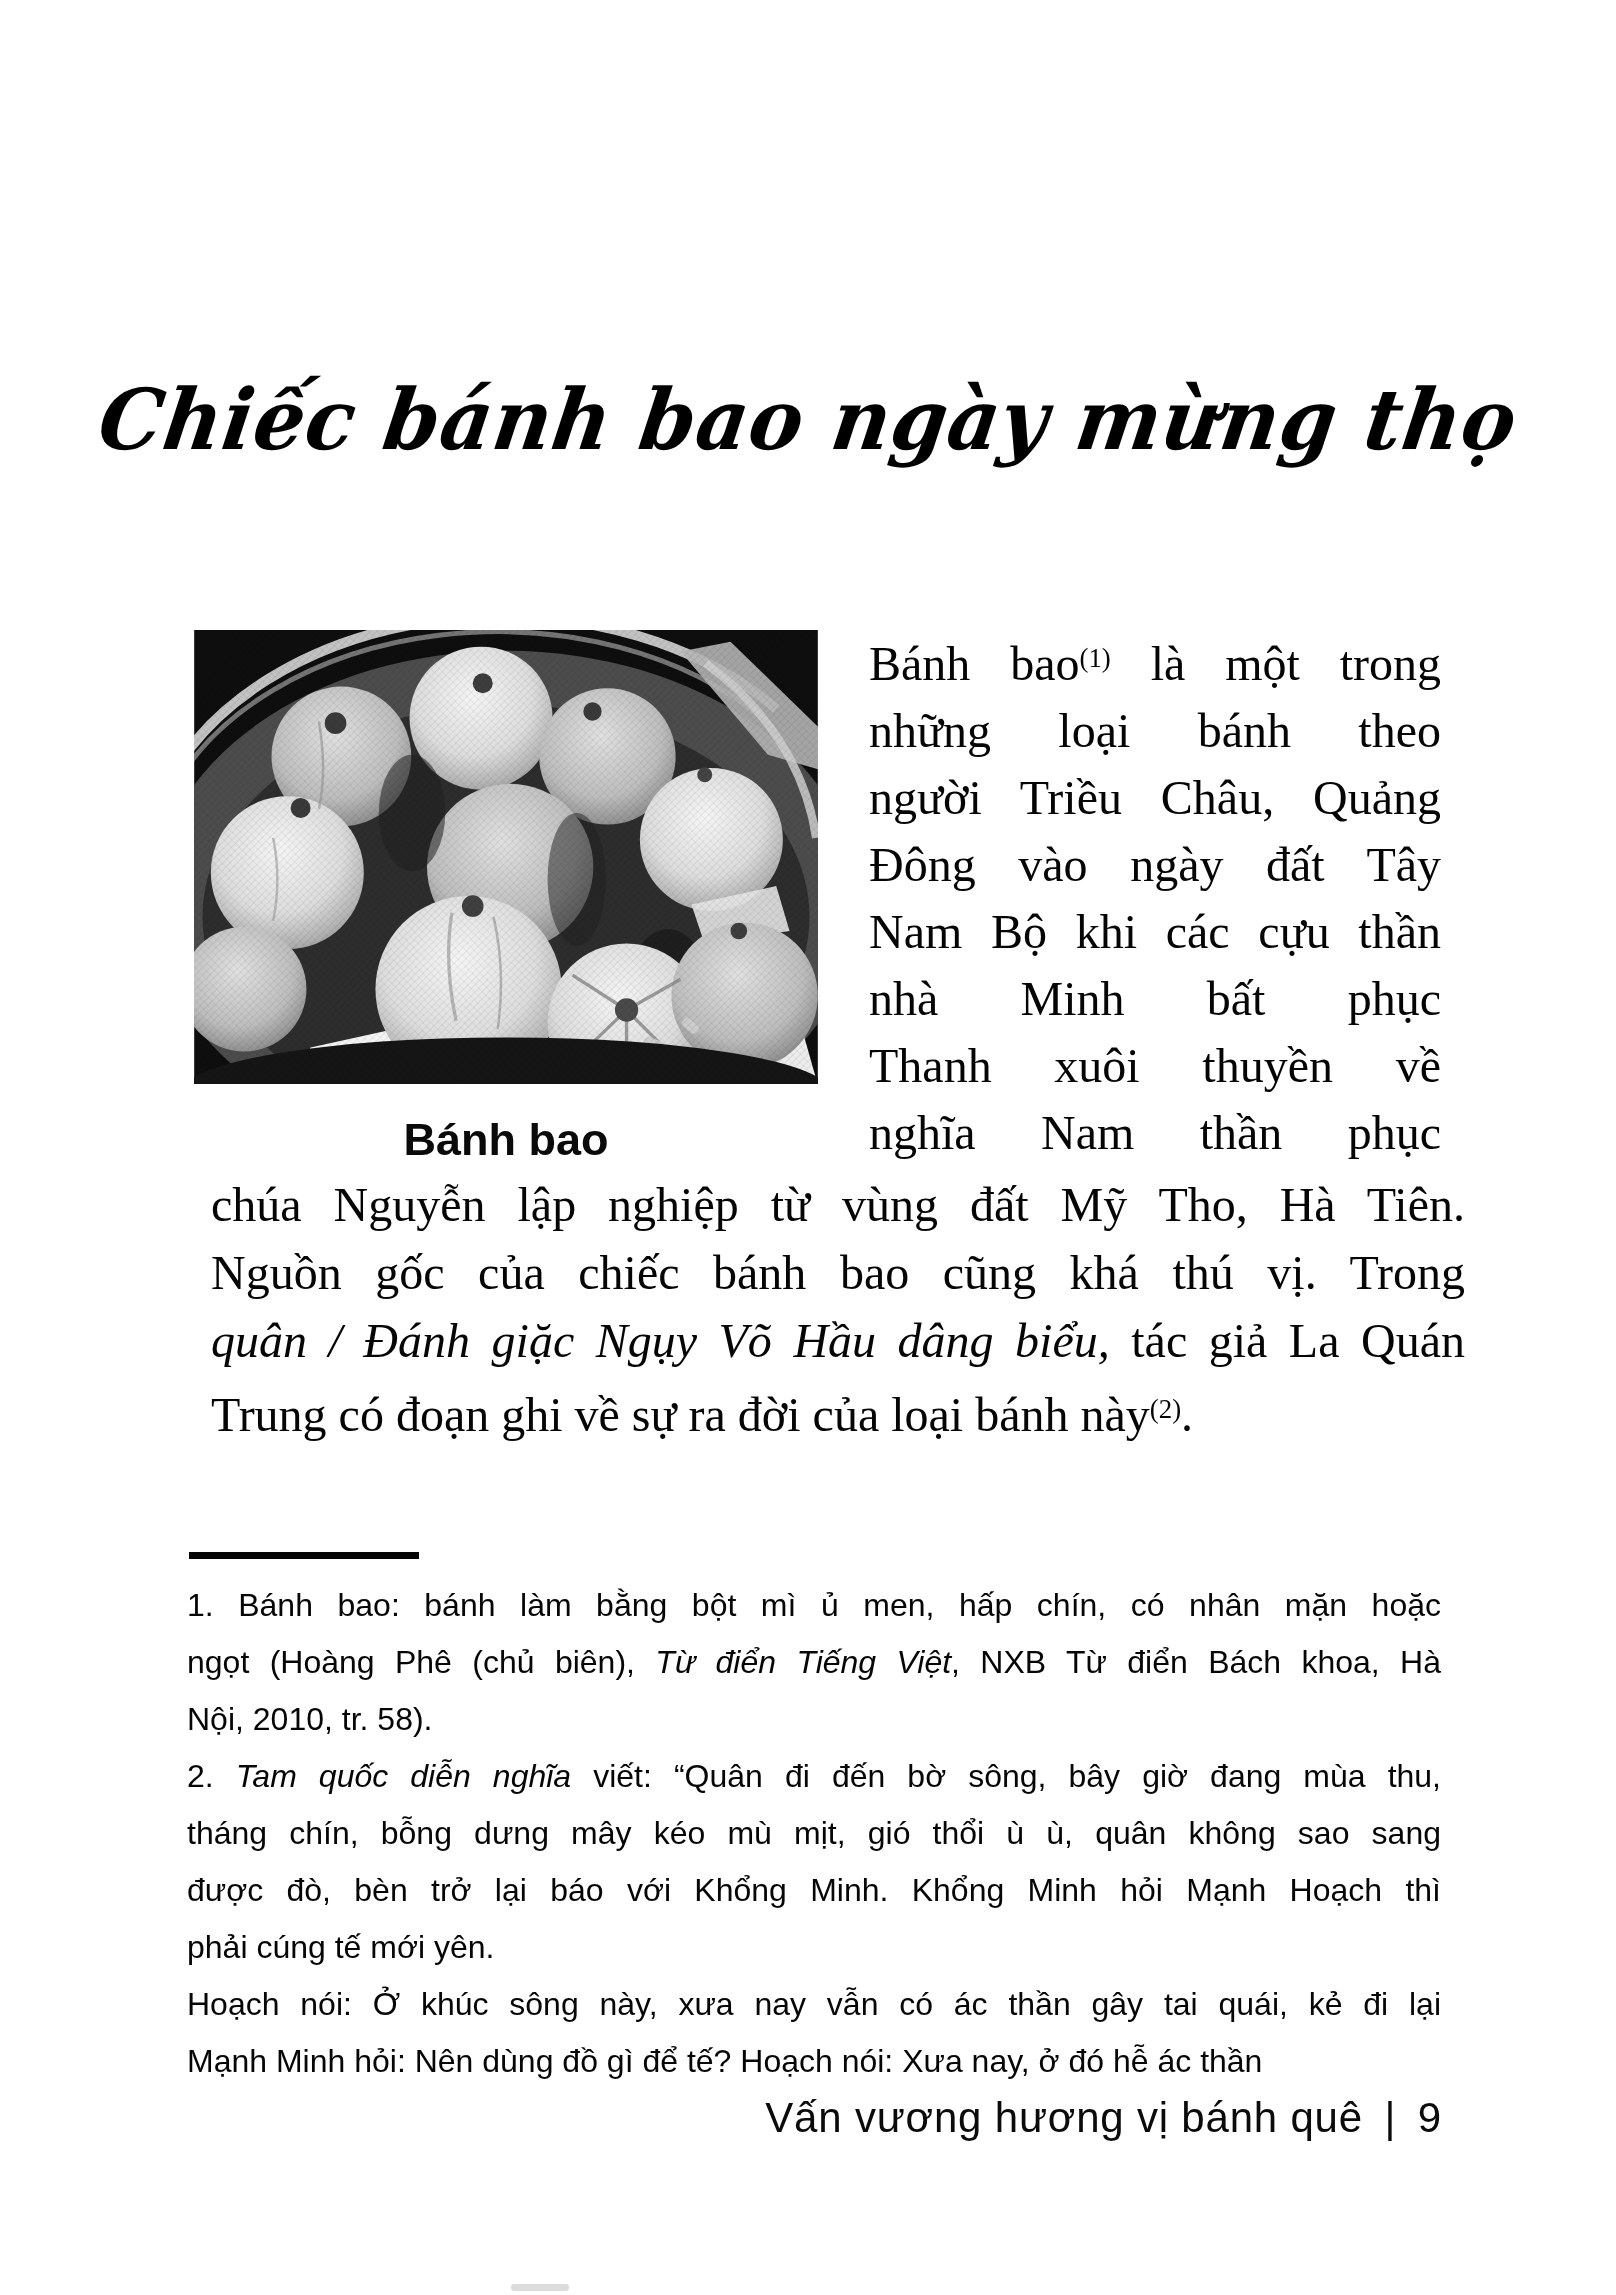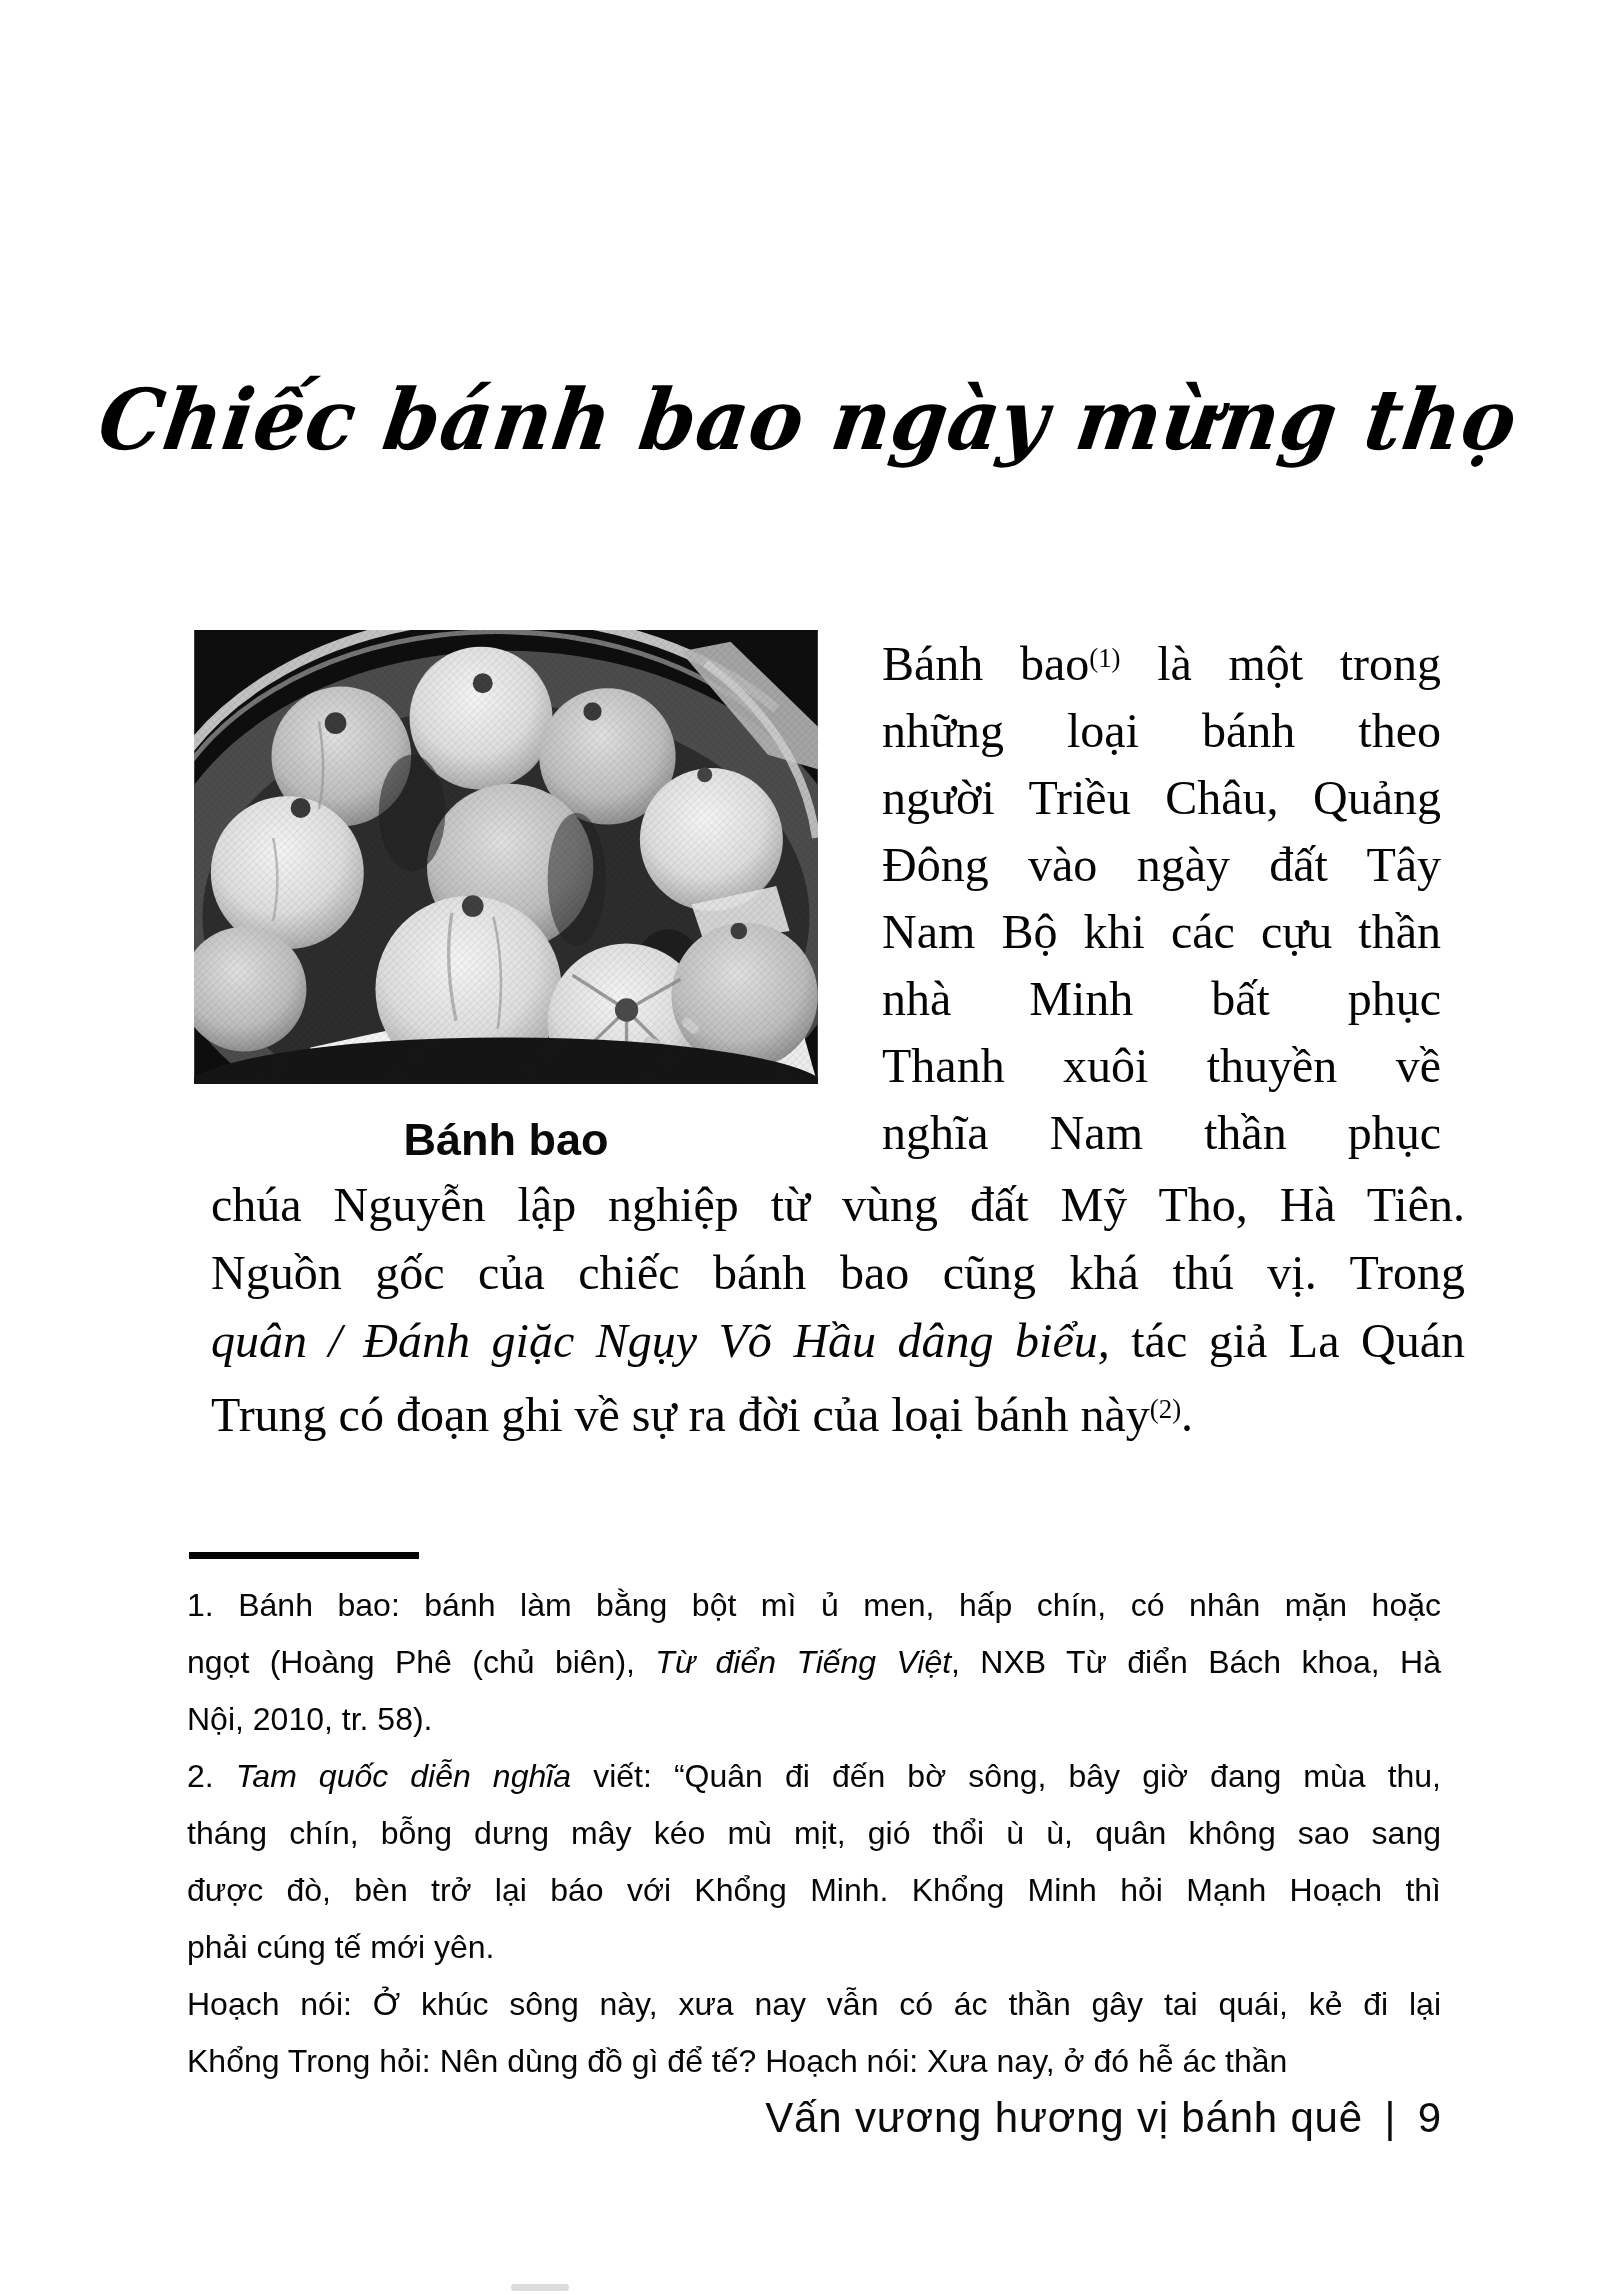--- a/index.html
+++ b/index.html
@@ -22,21 +22,21 @@
   .figure-caption {
     width:624px; margin-top:30px; text-align:center;
     font-family:"Liberation Sans", sans-serif;
     font-weight:700; font-size:45px; color:#0a0a0a;
   }
 
   .body-col {
     position:absolute; left:869px; top:625px; width:572px;
     font-size:48px; color:#050505;
   }
-  .body-col .bl { line-height:67px;margin-left:13px; }
+  .body-col .bl { line-height:67px; }
 
   .body-full {
     position:absolute; left:187px; top:1171px; width:1254px;
     font-size:48px; color:#050505;margin-left:24px;
   }
   .body-full .bl { line-height:68px; }
 
   .bl.just { text-align:justify; text-align-last:justify; text-justify:inter-word; }
   .bl.left { text-align:left; }
   .it { font-style:italic; }
@@ -183,21 +183,21 @@
 
   <div class="footnotes">
     <div class="fl just">1. Bánh bao: bánh làm bằng bột mì ủ men, hấp chín, có nhân mặn hoặc</div>
     <div class="fl just"><span>ngọt (Hoàng Phê (chủ biên), </span><span class="it">Từ điển Tiếng Việt</span><span>, NXB Từ điển Bách khoa, Hà</span></div>
     <div class="fl">Nội, 2010, tr. 58).</div>
     <div class="fl just"><span>2. </span><span class="it">Tam quốc diễn nghĩa</span><span> viết: “Quân đi đến bờ sông, bây giờ đang mùa thu,</span></div>
     <div class="fl just">tháng chín, bỗng dưng mây kéo mù mịt, gió thổi ù ù, quân không sao sang</div>
     <div class="fl just">được đò, bèn trở lại báo với Khổng Minh. Khổng Minh hỏi Mạnh Hoạch thì</div>
     <div class="fl">phải cúng tế mới yên.</div>
     <div class="fl just">Hoạch nói: Ở khúc sông này, xưa nay vẫn có ác thần gây tai quái, kẻ đi lại</div>
-    <div class="fl">Khổng Trong hỏi: Nên dùng đồ gì để tế? Hoạch nói: Xưa nay, ở đó hễ ác thần</div>
+    <div class="fl">Mạnh Minh hỏi: Nên dùng đồ gì để tế? Hoạch nói: Xưa nay, ở đó hễ ác thần</div>
   </div>
 
   <div class="page-footer">
     <span>Vấn vương hương vị bánh quê</span><span class="sep">|</span><span>9</span>
   </div>
 
   <div class="scan-smudge"></div>
 
 </div>
 

